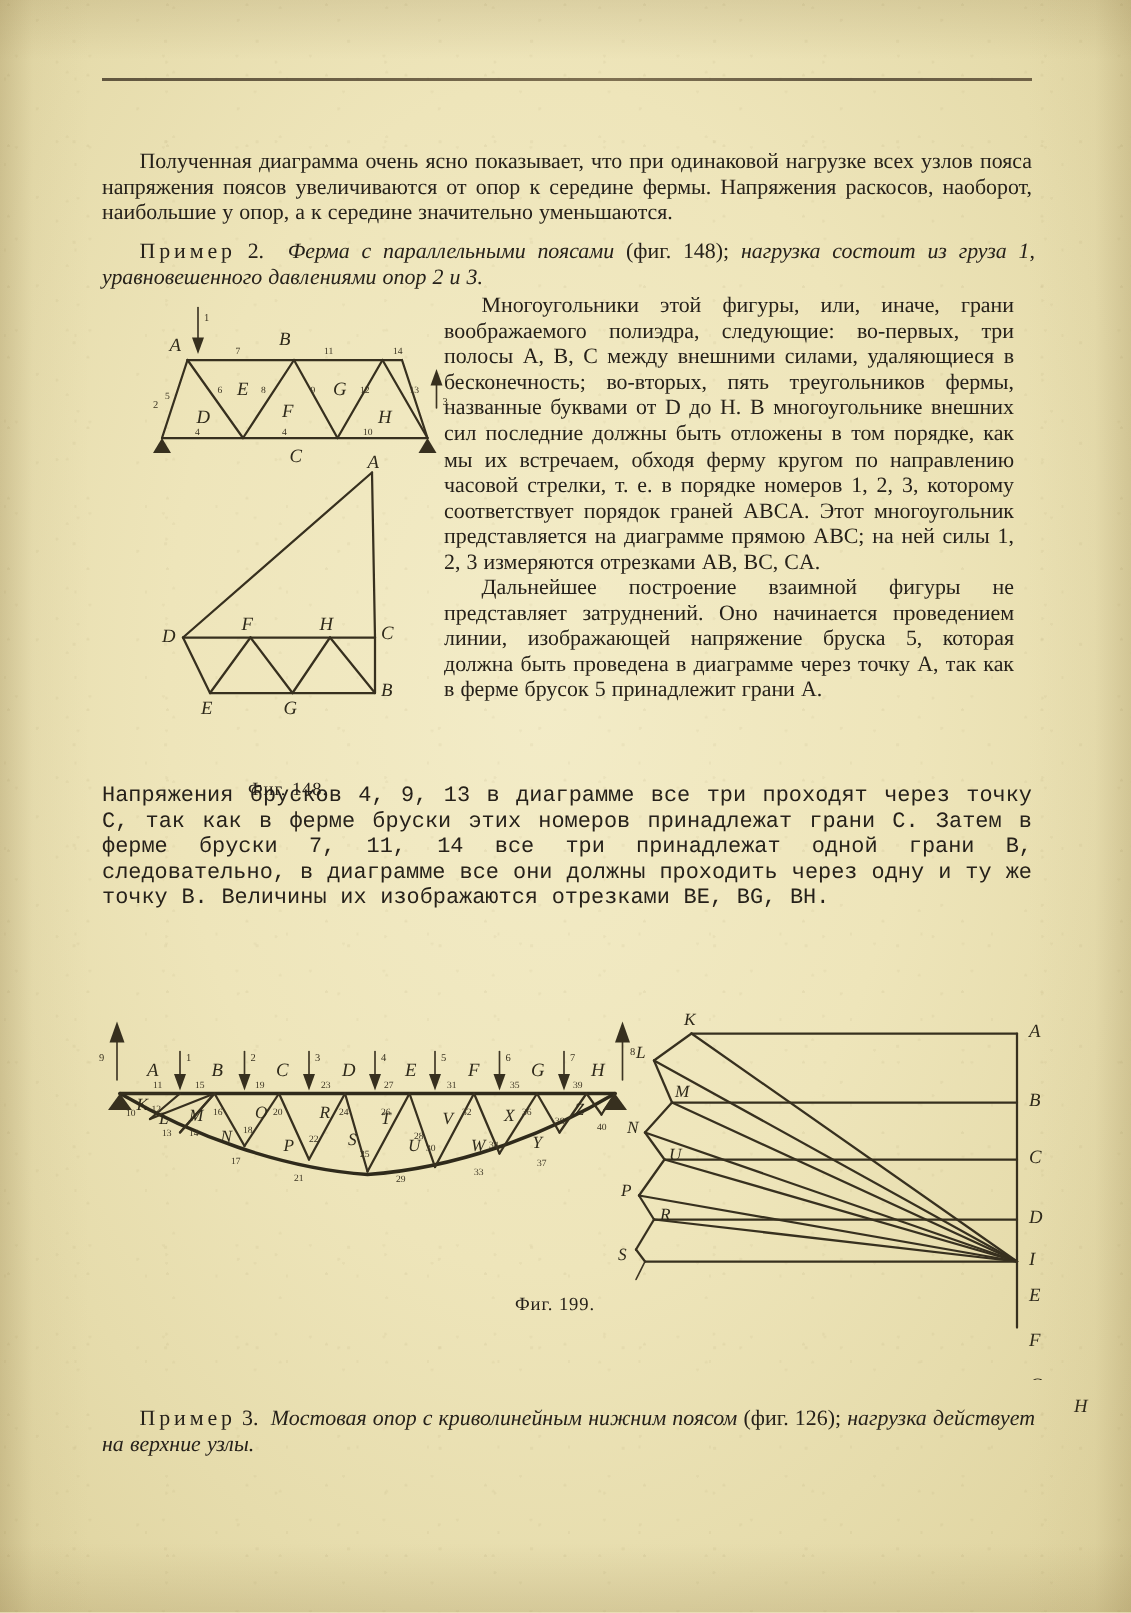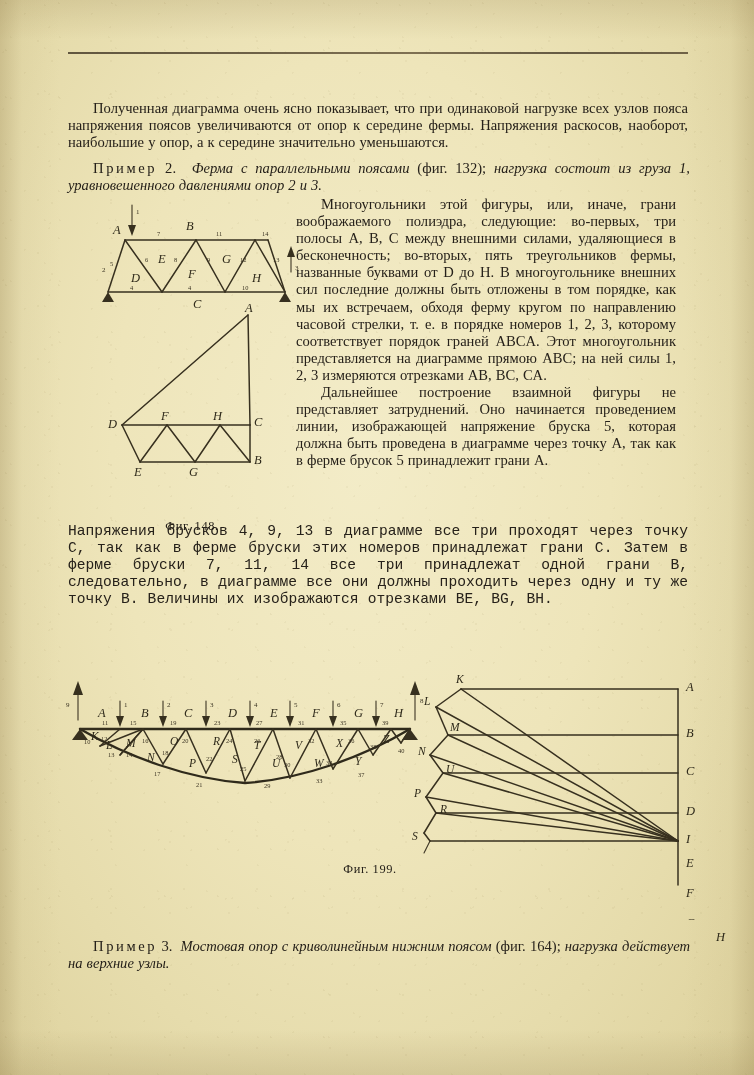--- a/index.html
+++ b/index.html
@@ -106,21 +106,21 @@
 <div class="content">
 
   <div class="rule"></div>
 
   <div class="txt" id="para1">
     <p class="ind">Полученная диаграмма очень ясно показывает, что при одинаковой нагрузке всех узлов пояса напряжения поясов увеличиваются от опор к середине фермы. Напряжения раскосов, наоборот, наибольшие у опор, а к середине значительно уменьшаются.</p>
   </div>
 
   <div class="txt" id="para2">
     <p class="ind">
-      <span class="sp">Пример</span><span>&nbsp;</span><span>2.</span>&nbsp;&nbsp;<i>Ферма с параллельными поясами</i>&nbsp;<span>(фиг. 132);</span>&nbsp;<i>нагрузка состоит из груза 1, уравновешенного давлениями опор 2 и 3.</i>
+      <span class="sp">Пример</span><span>&nbsp;</span><span>2.</span>&nbsp;&nbsp;<i>Ферма с параллельными поясами</i>&nbsp;<span>(фиг. 148);</span>&nbsp;<i>нагрузка состоит из груза 1, уравновешенного давлениями опор 2 и 3.</i>
     </p>
   </div>
 
   <div class="txt" id="colright">
     <p class="ind">Многоугольники этой фигуры, или, иначе, грани воображаемого полиэдра, следующие: во-первых, три полосы A, B, C между внешними силами, удаляющиеся в бесконечность; во-вторых, пять треугольников фермы, названные буквами от D до H. В многоугольнике внешних сил последние должны быть отложены в том порядке, как мы их встречаем, обходя ферму кругом по направлению часовой стрелки, т. е. в порядке номеров 1, 2, 3, которому соответствует порядок граней ABCA. Этот многоугольник представляется на диаграмме прямою ABC; на ней силы 1, 2, 3 измеряются отрезками AB, BC, CA.</p>
     <p class="ind">Дальнейшее построение взаимной фигуры не представляет затруднений. Оно начинается проведением линии, изображающей напряжение бруска 5, которая должна быть проведена в диаграмме через точку A, так как в ферме брусок 5 принадлежит грани A.</p>
   </div>
 
   <div class="txt" id="para4">
     <p>Напряжения брусков 4, 9, 13 в диаграмме все три проходят через точку C, так как в ферме бруски этих номеров принадлежат грани C. Затем в ферме бруски 7, 11, 14 все три принадлежат одной грани B, следовательно, в диаграмме все они должны проходить через одну и ту же точку B. Величины их изображаются отрезками BE, BG, BH.</p>
@@ -372,17 +372,17 @@
         <text class="lbl-b" x="628" y="282">G</text>
       </g>
     </svg>
   </div>
   <div class="figcap" id="cap149">Фиг. 199.</div>
 
   <div style="position:absolute;left:716px;top:930px;font-style:italic;font-size:12.5px;color:#2f2a1b;">H</div>
 
   <div class="txt" id="parabot">
     <p class="ind">
-      <span class="sp">Пример</span><span>&nbsp;</span><span>3.</span>&nbsp;&nbsp;<i>Мостовая опор с криволинейным нижним поясом</i>&nbsp;<span>(фиг. 164);</span>&nbsp;<i>нагрузка действует на верхние узлы.</i>
+      <span class="sp">Пример</span><span>&nbsp;</span><span>3.</span>&nbsp;&nbsp;<i>Мостовая опор с криволинейным нижним поясом</i>&nbsp;<span>(фиг. 126);</span>&nbsp;<i>нагрузка действует на верхние узлы.</i>
     </p>
   </div>
 
 </div>
 
 </body></html>

